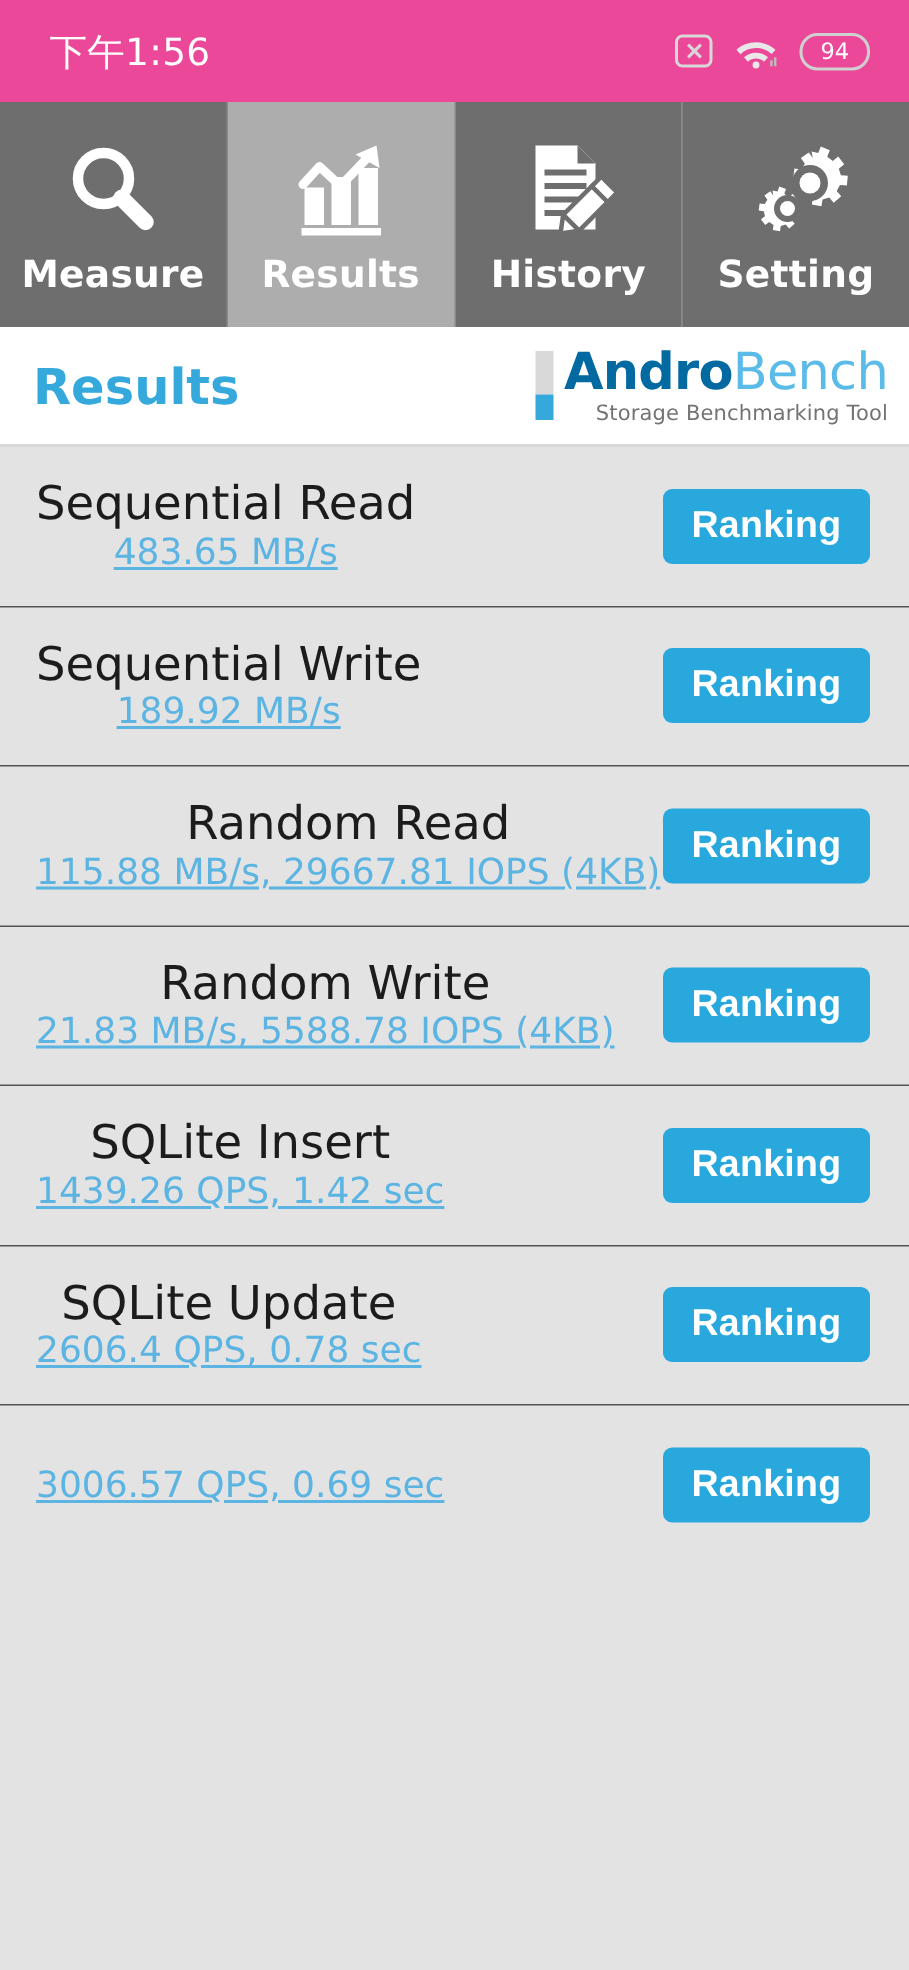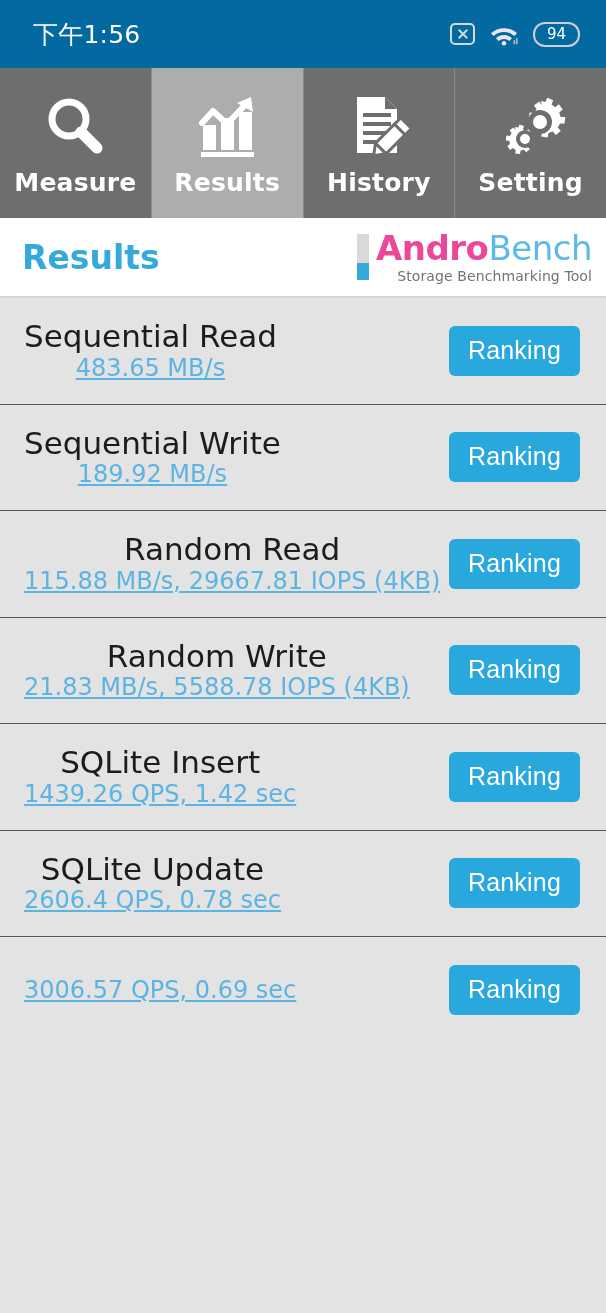--- a/index.html
+++ b/index.html
@@ -6,21 +6,21 @@
   html, body { width:606px; height:1313px; }
   body {
     font-family: "DejaVu Sans", "Liberation Sans", sans-serif;
     background:#e4e3e3;
     overflow:hidden;
   }
   .phone { width:606px; height:1313px; position:relative; display:flex; flex-direction:column; }
 
   
   .statusbar{
-    height:68px; background:#0369a1; color:#fff;
+    height:68px; background:#ec4899; color:#fff;
     display:flex; align-items:center; justify-content:space-between;
     padding:0 26px 0 33px; flex:0 0 68px;
   }
   .status-time{ font-size:25px; letter-spacing:.2px; font-family:"DejaVu Sans","Liberation Sans",sans-serif; }
   .status-icons{ display:flex; align-items:center; gap:14px; }
   .icon-mute{ width:25px; height:22px; border:2px solid #d8d8d8; border-radius:5px; position:relative; }
   .icon-mute::before,.icon-mute::after{
     content:""; position:absolute; left:50%; top:50%; width:12px; height:2px;
     background:#d8d8d8; transform-origin:center;
   }
@@ -52,37 +52,37 @@
     display:flex; align-items:center; justify-content:space-between;
     padding:0 14px 0 22px; border-bottom:2px solid #d7d7d7;
   }
   .page-title{ color:#35a9dc; font-size:33px; font-weight:bold; letter-spacing:0px; }
   .logo{ display:flex; align-items:center; gap:7px; }
   .logo-bar{ width:12px; height:46px; display:flex; flex-direction:column; }
   .logo-bar .top{ flex:1 1 62%; background:#d9d9d9; }
   .logo-bar .bot{ flex:1 1 38%; background:#35a9dc; }
   .logo-words{ display:flex; flex-direction:column; align-items:flex-end; line-height:1; }
   .logo-main{ font-size:34px; font-weight:bold; letter-spacing:-.5px; }
-  .logo-andro{ color:#ec4899;margin-top:8px; }
+  .logo-andro{ color:#0369a1;margin-top:8px; }
   .logo-bench{ color:#5bbbe8; font-weight:normal; }
   .logo-sub{ font-size:14px; color:#737373; margin-top:4px; letter-spacing:.1px; }
 
   
   .list{ flex:1 1 auto; background:#e4e3e3; }
   .row{
     height:106.5px; position:relative;
     display:flex; align-items:center; justify-content:space-between;
     padding:0 26px 0 24px;
     border-bottom:1px solid #555;
   }
   .row-texts{ display:flex; flex-direction:column; justify-content:center; gap:2px;align-items:center; }
   .row-title{ font-size:31px; color:#1c1c1c; line-height:1.05; }
   .row-value{ font-size:24px; color:#5bb4e2; line-height:1.1;text-decoration:underline; }
   .ranking-btn{
-    background:#29a8de; color:#fff; font-size:25px; font-weight:normal;
+    background:#29a8de; color:#fff; font-size:25px; font-weight:bold;
     padding:12px 19px 13px; border:none; border-radius:6px; cursor:pointer;
     line-height:1; letter-spacing:.2px;
   }
   .list-filler{ background:#e4e3e3; flex:1 1 auto; }
 </style>
 </head>
 <body>
 
 <div class="phone">
 

